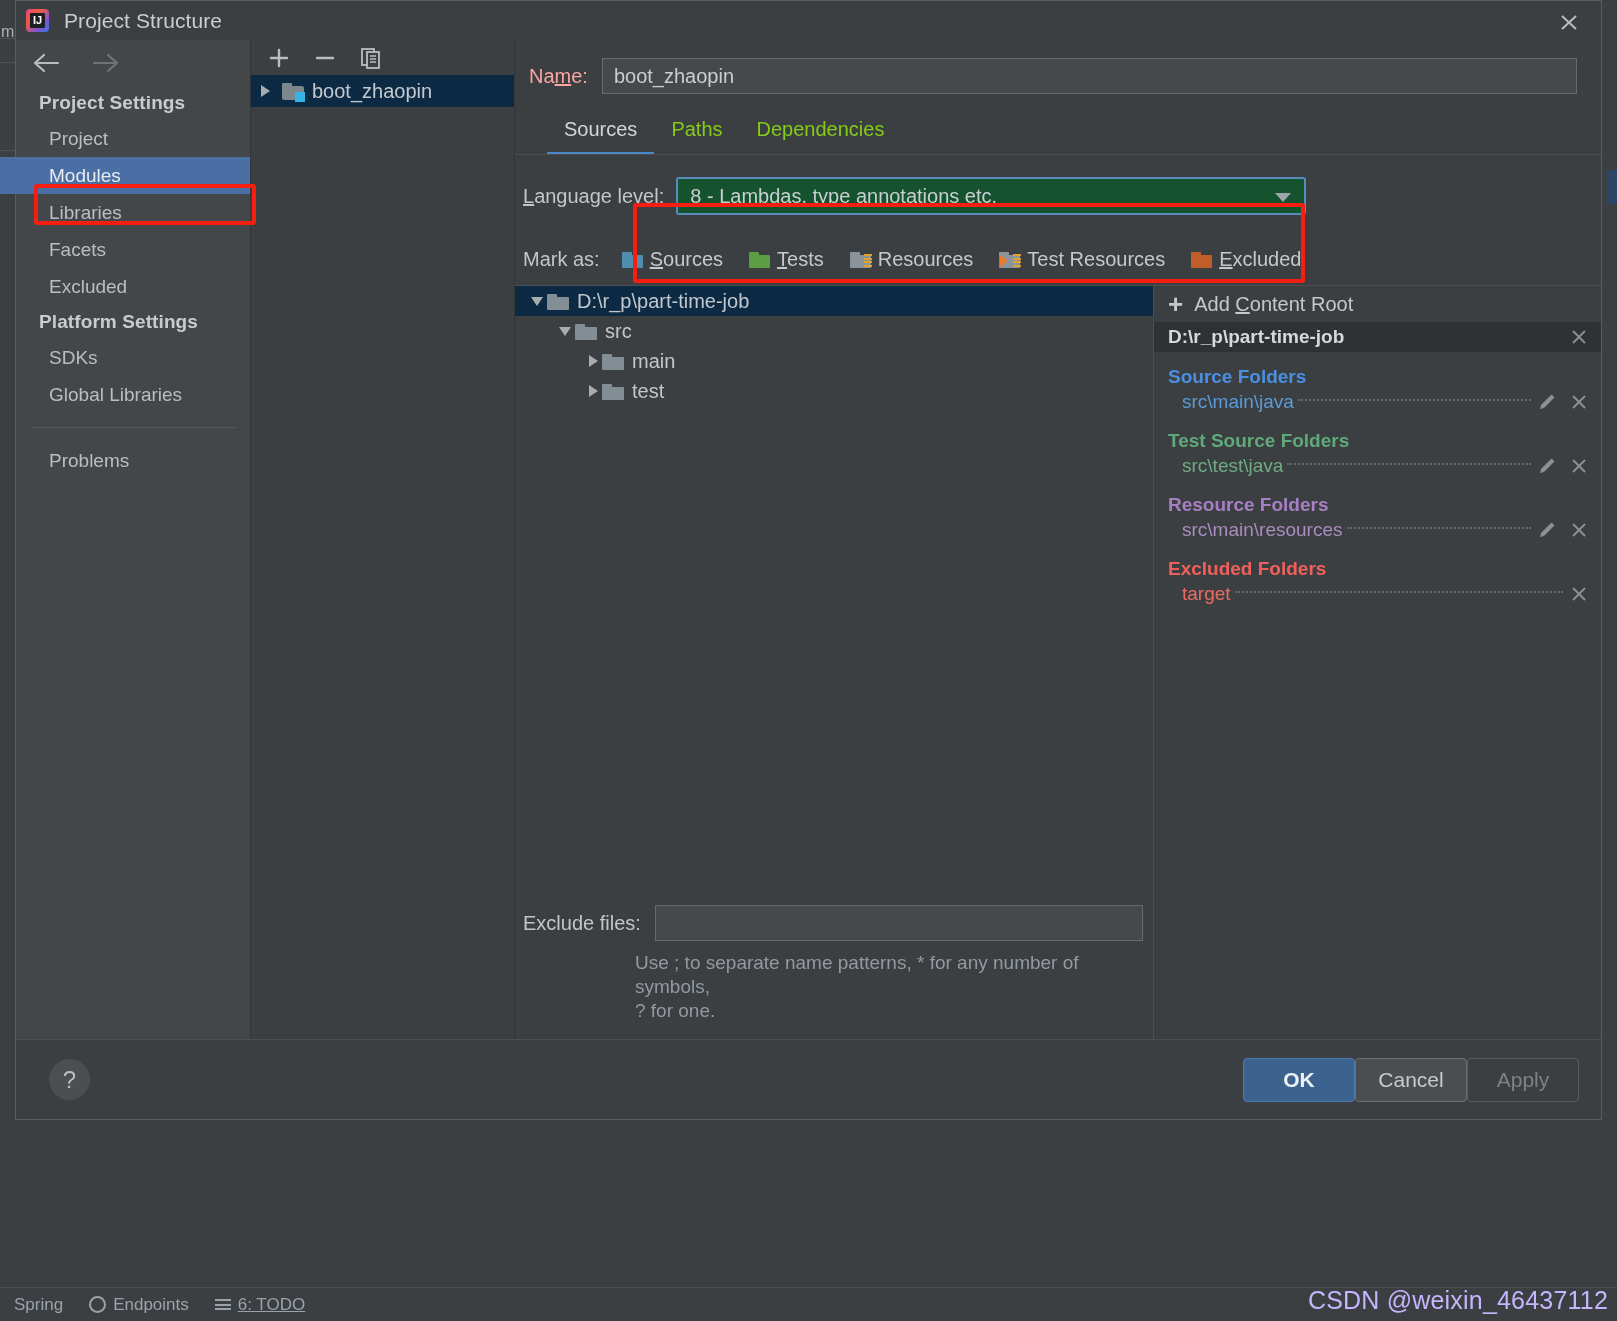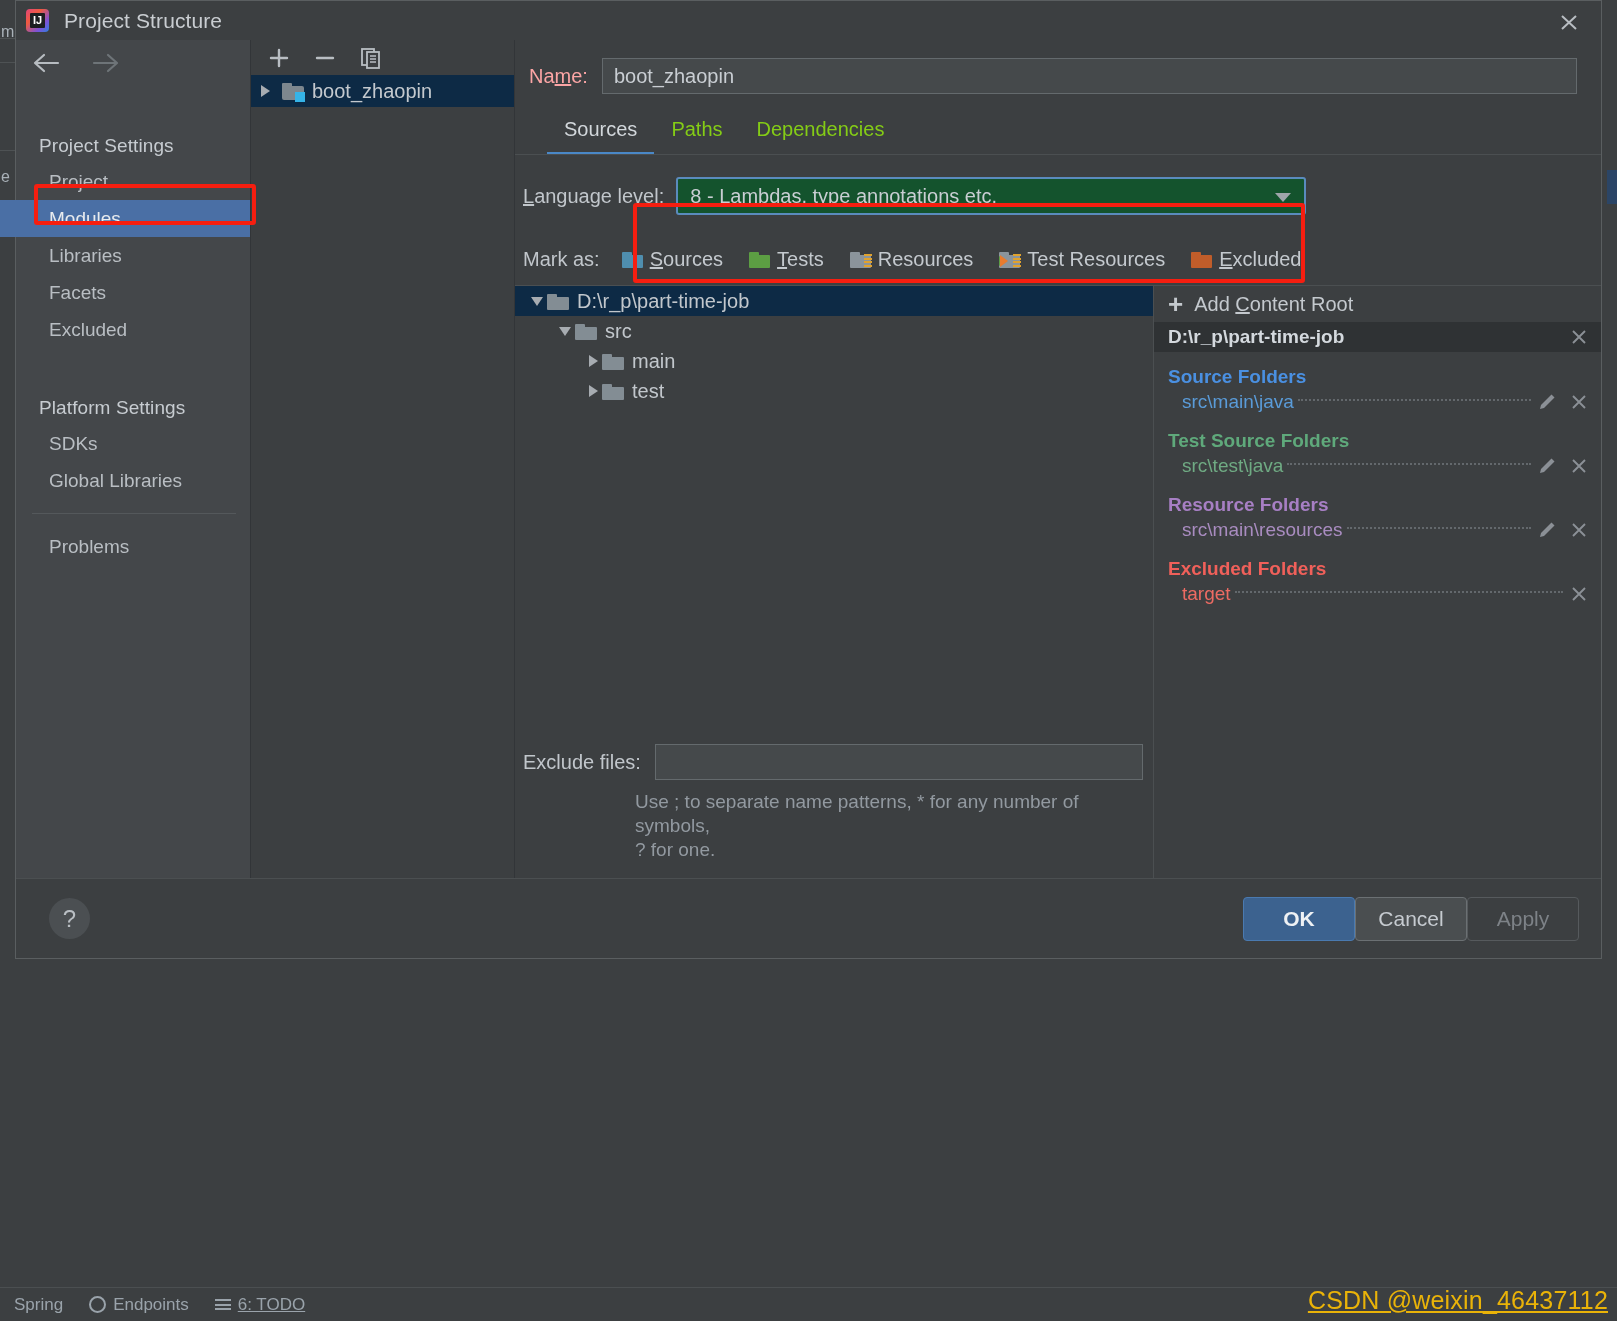--- a/index.html
+++ b/index.html
@@ -27,21 +27,21 @@
     border: 2px solid #9aa3ab; display: inline-block;
   }
   .sb-lines { display: inline-block; width: 16px; }
   .sb-lines i { display: block; height: 2px; background: #9aa3ab; margin: 2.5px 0; }
   .sb-u { text-decoration: underline; }
   .ide-right-edge { position: absolute; right: 0; top: 0; width: 8px; height: 1321px; background: #3c3f41; }
   .ide-right-notch { position: absolute; right: 0; top: 170px; width: 10px; height: 34px; background: #2b4566; }
 
   
   #dialog {
-    position: absolute; left: 15px; top: 0; width: 1587px; height: 959px;
+    position: absolute; left: 15px; top: 0; width: 1587px; height: 1120px;
     background: #3c3f41; border: 1px solid #5a5e60;
     display: flex; flex-direction: column;
   }
 
   
   .titlebar {
     height: 39px; background: #3c3f41; position: relative;
     display: flex; align-items: center; padding-left: 9px; flex: 0 0 39px;
   }
   .app-icon { width: 25px; height: 25px; position: relative; flex: 0 0 25px; }
@@ -71,22 +71,22 @@
 
   
   .nav-pane {
     width: 235px; flex: 0 0 235px; background: #44474a;
     border-right: 1px solid #323538; position: relative; padding-top: 0;
   }
   .nav-arrows { height: 46px; display: flex; align-items: center; padding-left: 16px; gap: 28px; }
   .nav-arrow { color: #b7bcc1; cursor: pointer; line-height: 0; }
   .nav-arrow.disabled { color: #6e7478; cursor: default; }
   .nav-group {
-    color: #c7ccd1; font-size: 19px; font-weight: normal;
-    padding: 6px 0 6px 23px; letter-spacing: .1px; margin-top: 43px;
+    color: #c7ccd1; font-size: 19px; font-weight: bold;
+    padding: 6px 0 6px 23px; letter-spacing: .1px;
   }
   .nav-item {
     color: #b9bec3; font-size: 19px; padding: 6px 0 6px 33px;
     cursor: pointer; position: relative; line-height: 25px;
   }
   .nav-item.selected { background: #4a6fa5; color: #e8ebee; }
   .nav-item.selected::before {
     content: ""; position: absolute; left: -16px; top: 0; bottom: 0; width: 16px; background: #4a6fa5;
   }
   .nav-sep { height: 1px; background: #54585b; margin: 14px 14px 14px 16px; }
@@ -221,23 +221,22 @@
     height: 44px; min-width: 112px; border-radius: 4px; font-size: 21px;
     display: flex; align-items: center; justify-content: center; cursor: pointer;
     font-family: "Liberation Sans", sans-serif;
   }
   .btn-ok { background: #3c628f; border: 1px solid #4a7ab0; color: #eef1f4; font-weight: bold; }
   .btn-cancel { background: #4a4e50; border: 1px solid #6b7073; color: #c6cbd0; }
   .btn-apply { background: #3c3f41; border: 1px solid #565a5d; color: #7d8287; cursor: default; }
 
   .watermark {
     position: absolute; right: 9px; bottom: 6px;
-    color: #eab308; font-size: 25px; font-family: "Liberation Sans", sans-serif;
+    color: #c4b5fd; font-size: 25px; font-family: "Liberation Sans", sans-serif;
     letter-spacing: .2px;
-    text-decoration: underline;
   }
 </style>
 </head>
 <body>
 
 <div id="ide-behind">
   <div class="ide-left-strip"></div>
   <div class="ide-rule" style="left:0;top:38px;width:24px;"></div>
   <div class="ide-rule" style="left:0;top:62px;width:24px;"></div>
   <div class="ide-rule" style="left:0;top:150px;width:24px;"></div>

